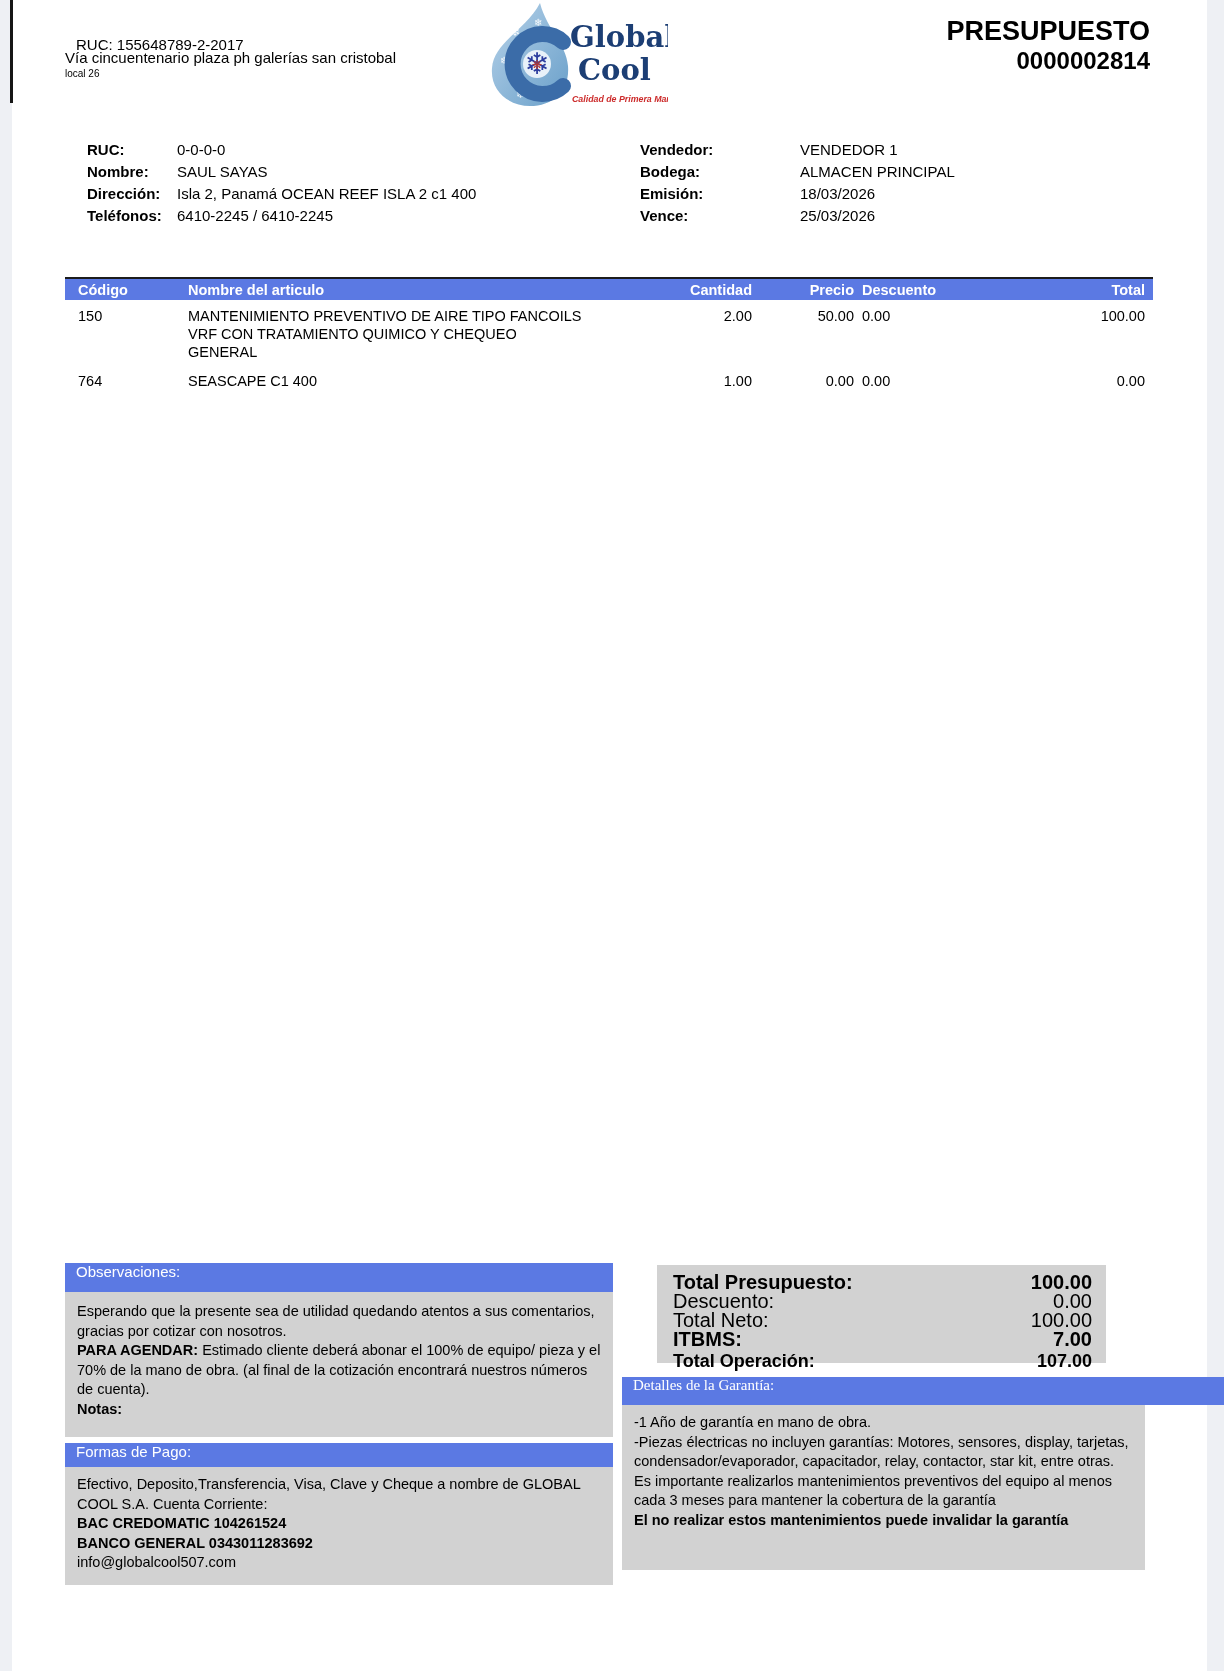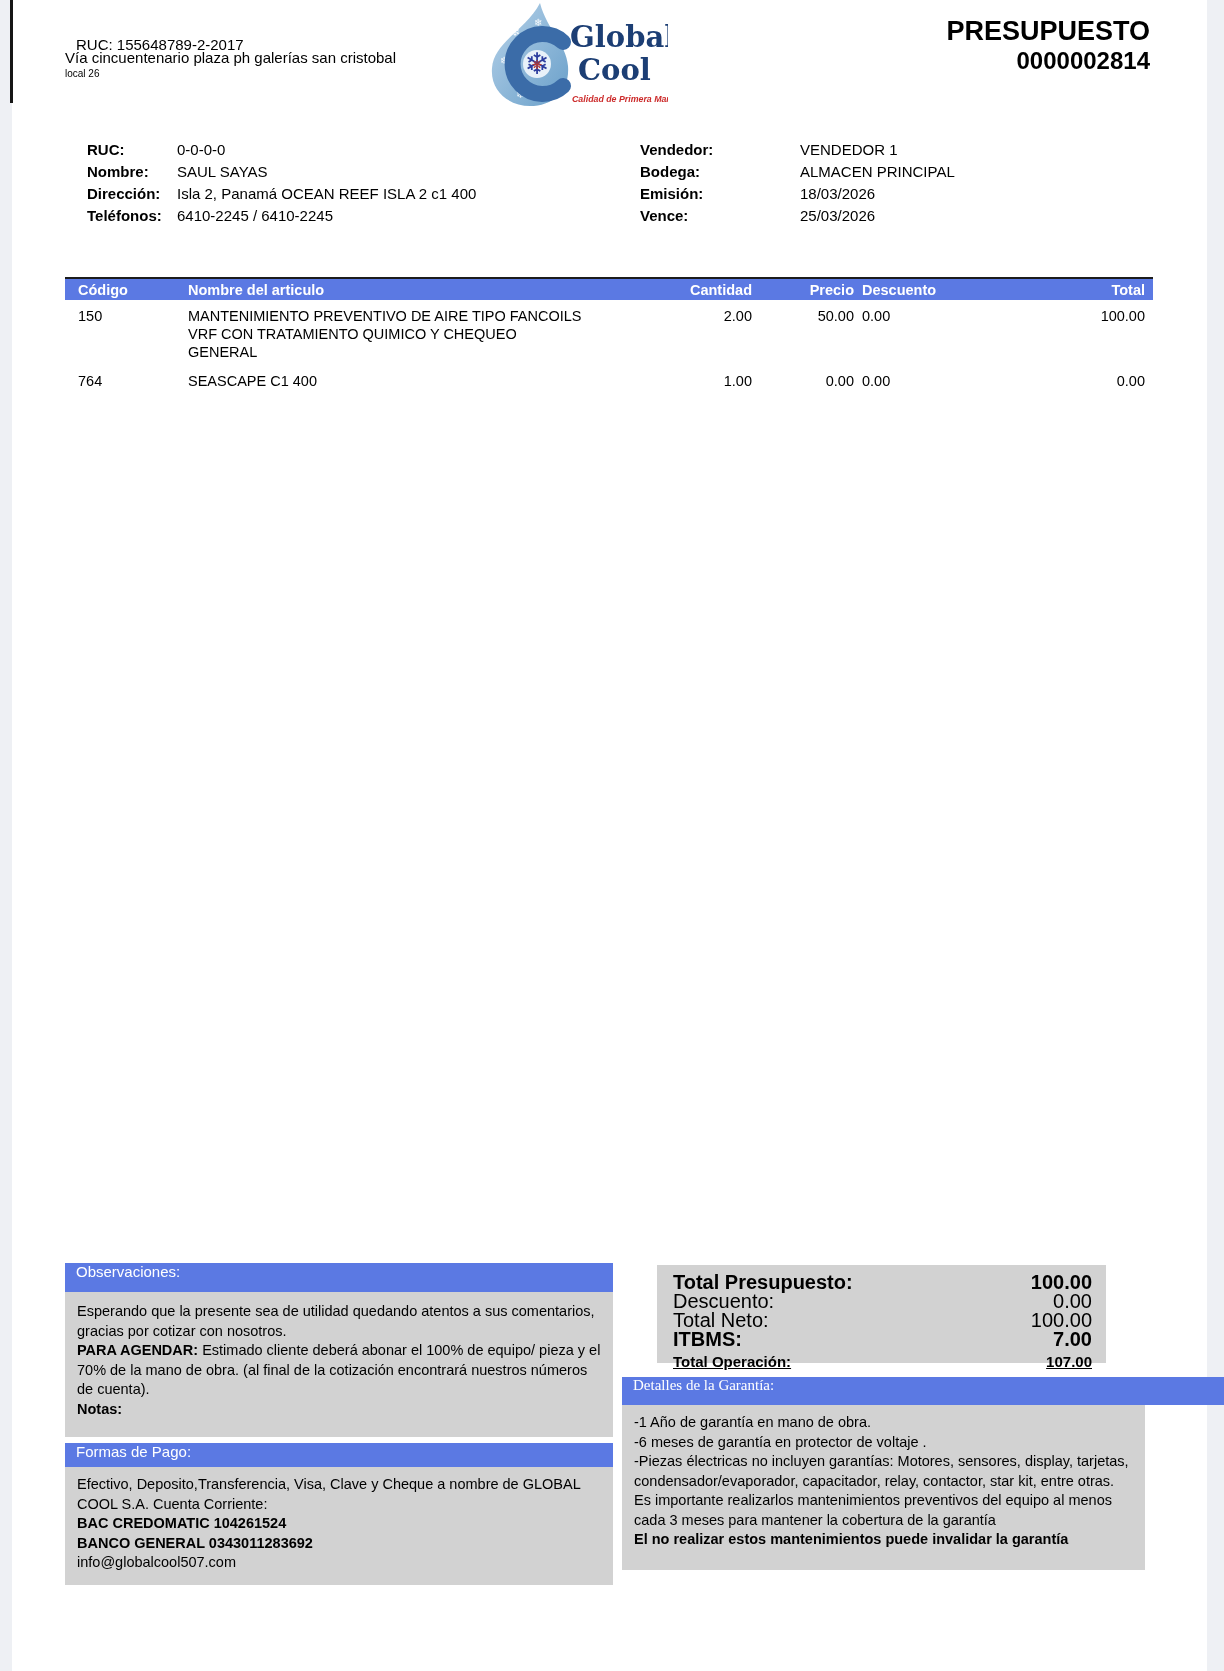--- a/index.html
+++ b/index.html
@@ -49,21 +49,21 @@
   }
   .graybox { background:var(--box-gray,#d2d2d2); box-sizing:border-box; font-size:14.5px; line-height:19.5px; }
 
   .obs-bar  { left:65px; top:1263px; width:548px; height:29px; }
   .obs-body { left:65px; top:1292px; width:548px; height:145px; padding:10px 12px; }
   .pay-bar  { left:65px; top:1443px; width:548px; height:24px; }
   .pay-body { left:65px; top:1467px; width:548px; height:118px; padding:8px 12px; }
 
   .tot-box { left:657px; top:1265px; width:449px; height:98px; background:var(--box-gray,#d2d2d2); padding-top:8px; box-sizing:border-box; }
   .trw { display:flex; justify-content:space-between; padding:0 14px 0 16px; font-size:20px; line-height:19px; }
-  .trw.big { font-size:15px; line-height:23px; padding-top:1px;text-decoration:underline; }
+  .trw.big { font-size:18px; line-height:23px; padding-top:1px; }
 
   .war-bar  { left:622px; top:1377px; width:616px; height:28px;font-family:Liberation Serif, serif; }
   .war-body { left:622px; top:1405px; width:523px; height:165px; padding:8px 12px; }
 </style>
 </head>
 <body>
 
 <div class="page">
 
   <div class="abs edge-left"></div>
@@ -187,19 +187,18 @@
       <span class="b">Total Operación:</span>
       <span class="b">107.00</span>
     </div>
   </div>
 
   <div class="abs bar war-bar">
     <span>Detalles de la Garantía:</span>
   </div>
   <div class="abs graybox war-body">
     <div>-1 Año de garantía en mano de obra.</div>
-    <div>-6 meses de garantía en protector de voltaje .</div>
     <div>-Piezas électricas no incluyen garantías: Motores, sensores, display, tarjetas, condensador/evaporador, capacitador, relay, contactor, star kit, entre otras.</div>
     <div>Es importante realizarlos mantenimientos preventivos del equipo al menos cada 3 meses para mantener la cobertura de la garantía</div>
     <div class="b">El no realizar estos mantenimientos puede invalidar la garantía</div>
   </div>
 
 </div>
 
 </body></html>

